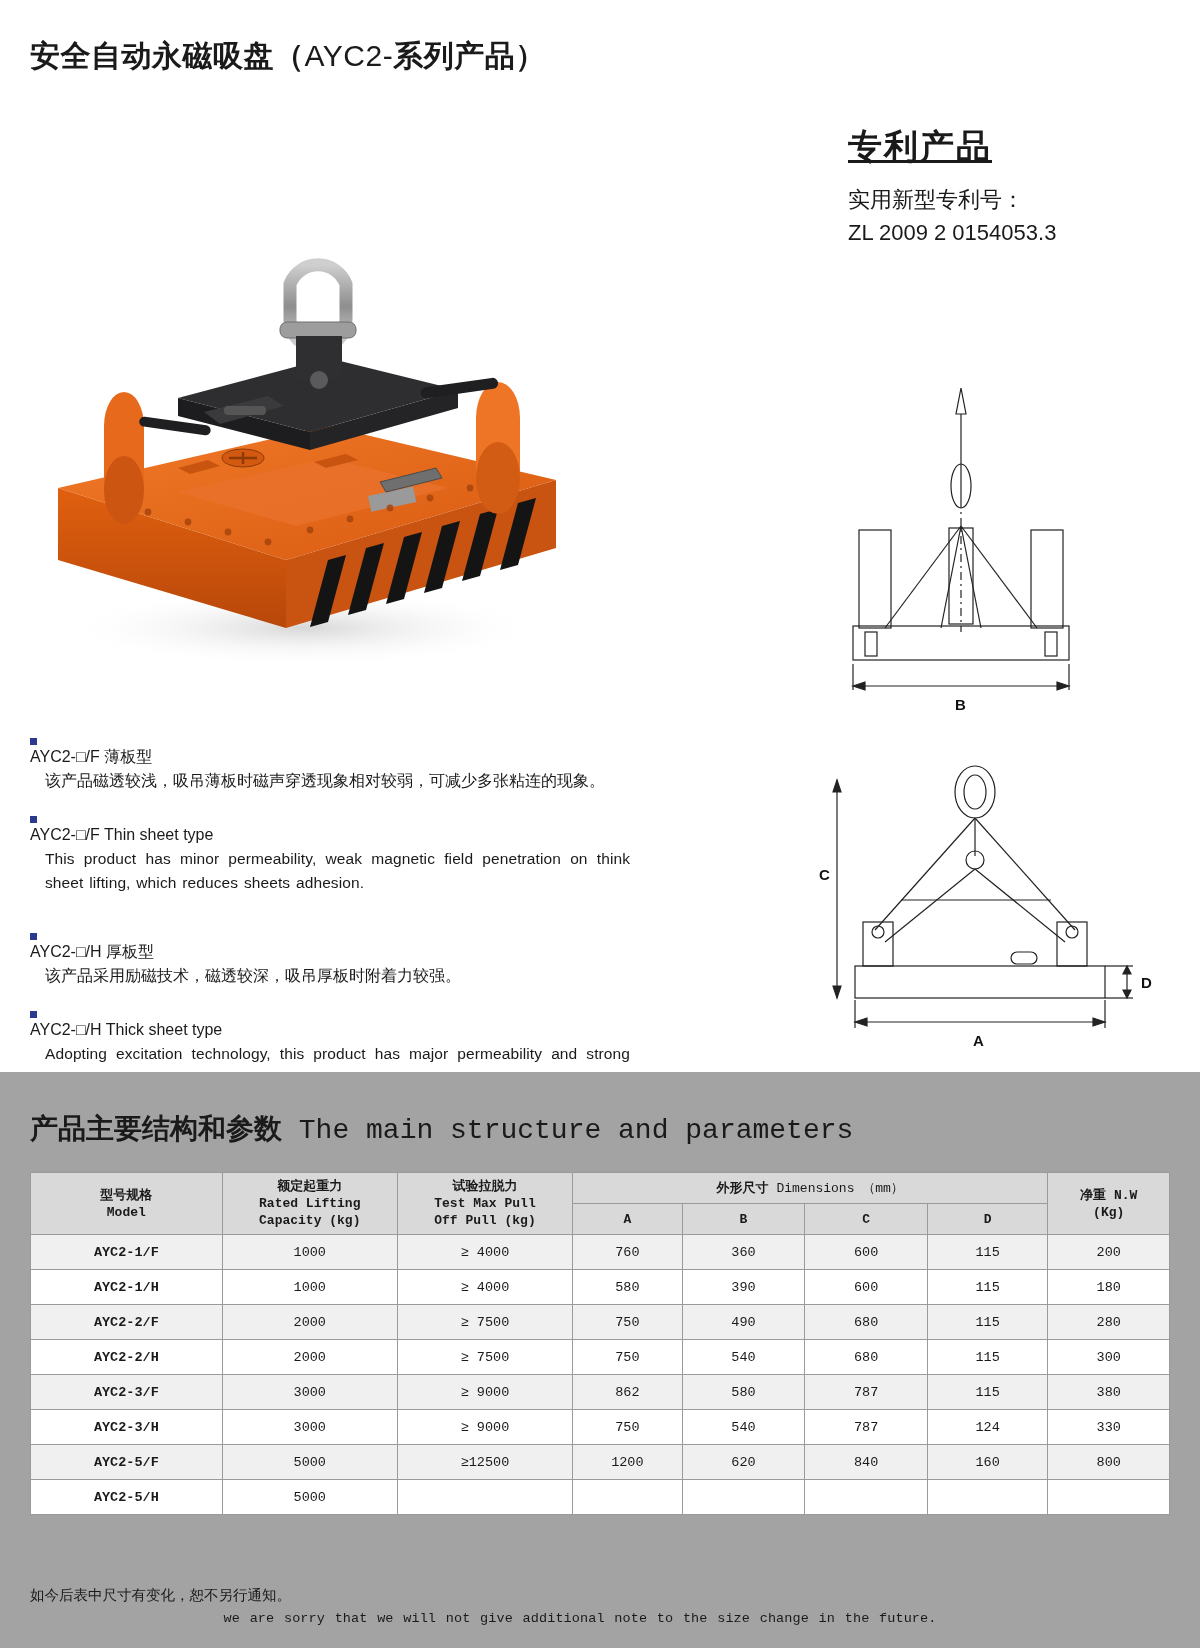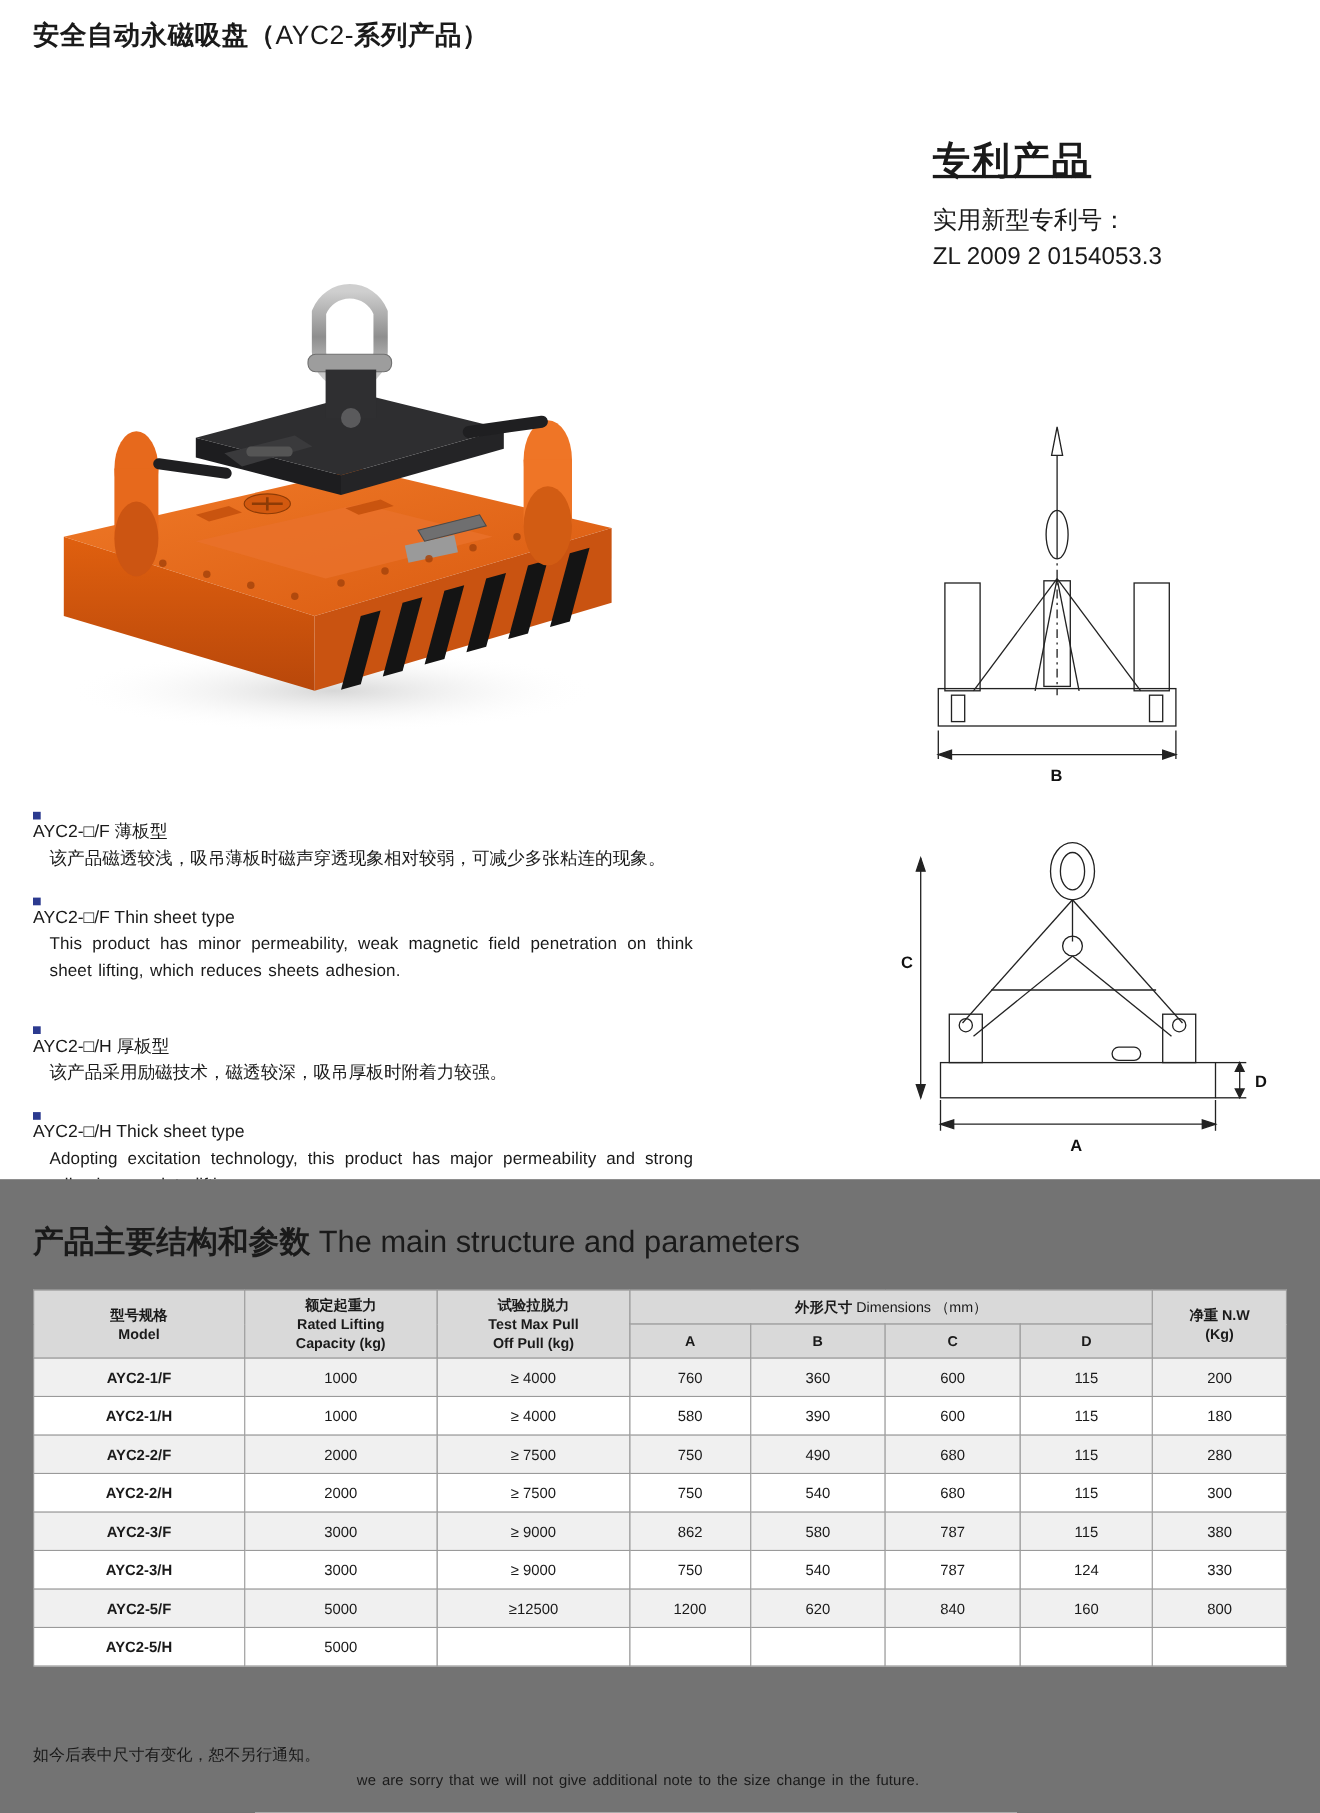--- a/index.html
+++ b/index.html
@@ -8,22 +8,22 @@
     background:#ffffff;
     font-family:"Liberation Sans","DejaVu Sans",sans-serif;
     color:#1a1a1a;
     position:relative;
     overflow:hidden;
   }
   .page{position:relative;width:1200px;height:1648px;}
 
   
   .title-cn{
-    position:absolute;left:30px;top:16px;
-    font-size:24px;font-weight:bold;letter-spacing:.5px;
+    position:absolute;left:30px;top:36px;
+    font-size:30px;font-weight:bold;letter-spacing:.5px;
     white-space:nowrap;
   }
   .title-cn .lite{font-weight:normal;}
   .title-en{
     position:absolute;left:30px;top:74px;
     font-size:26px;font-weight:normal;letter-spacing:-.2px;
     white-space:nowrap;
   }
 
   
@@ -60,21 +60,22 @@
     width:7px;height:7px;background:#2b3a8f;margin-top:8px;margin-right:8px;flex:0 0 auto;
   }
   .bl-head{font-size:16px;line-height:1.5;}
   .bl-body{font-size:16px;line-height:1.55;margin-left:15px;text-align:justify;}
   .bl-body.en{font-size:15.5px;letter-spacing:.1px;word-spacing:1.4px;}
   .gap{height:16px;}
 
   
   .panel{
     position:absolute;left:0;top:1072px;width:1200px;height:576px;
-    background:#737373;
+    background:#a3a3a3;
+    font-family:Liberation Mono, monospace;
   }
   .panel-title{
     position:absolute;left:30px;top:38px;
     font-size:28px;font-weight:bold;white-space:nowrap;
   }
   .panel-title .en{font-weight:normal;}
 
   table.params{
     position:absolute;left:30px;top:100px;width:1140px;
     border-collapse:collapse;font-size:13.5px;

